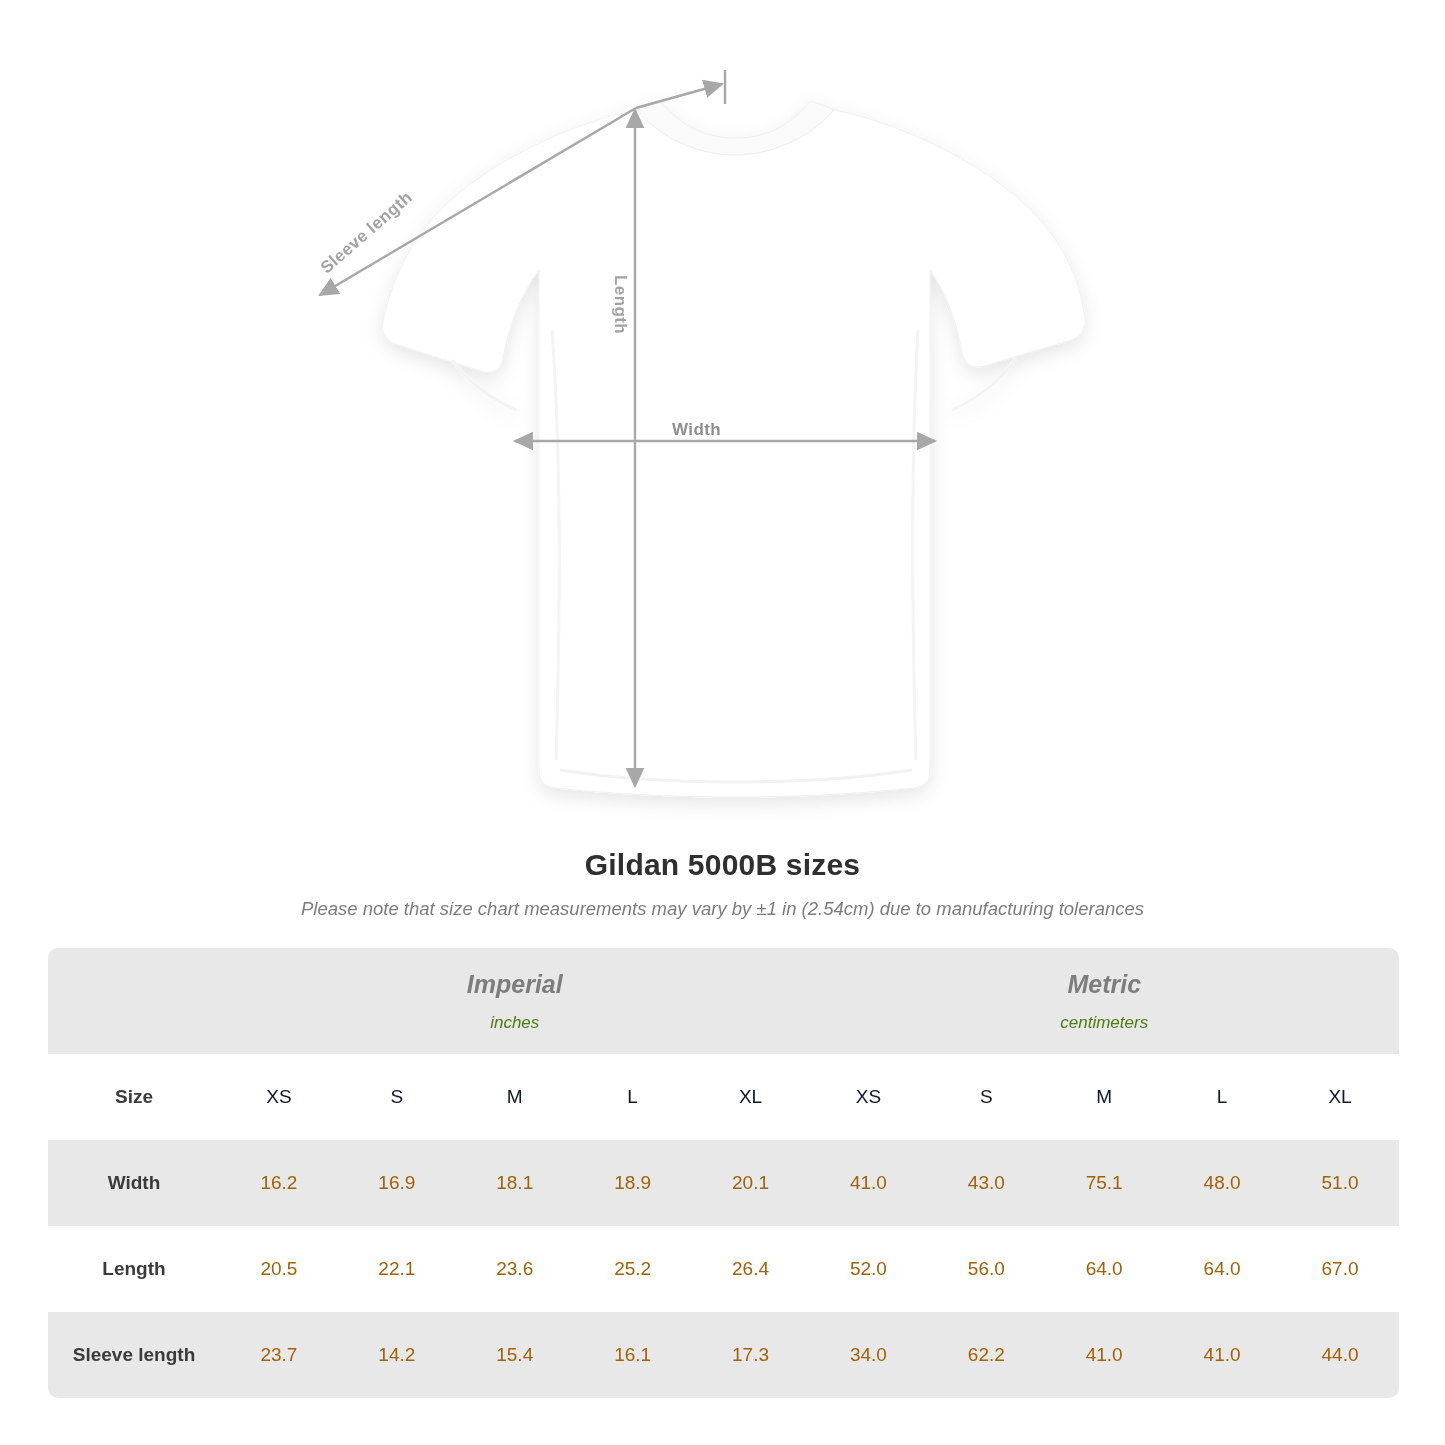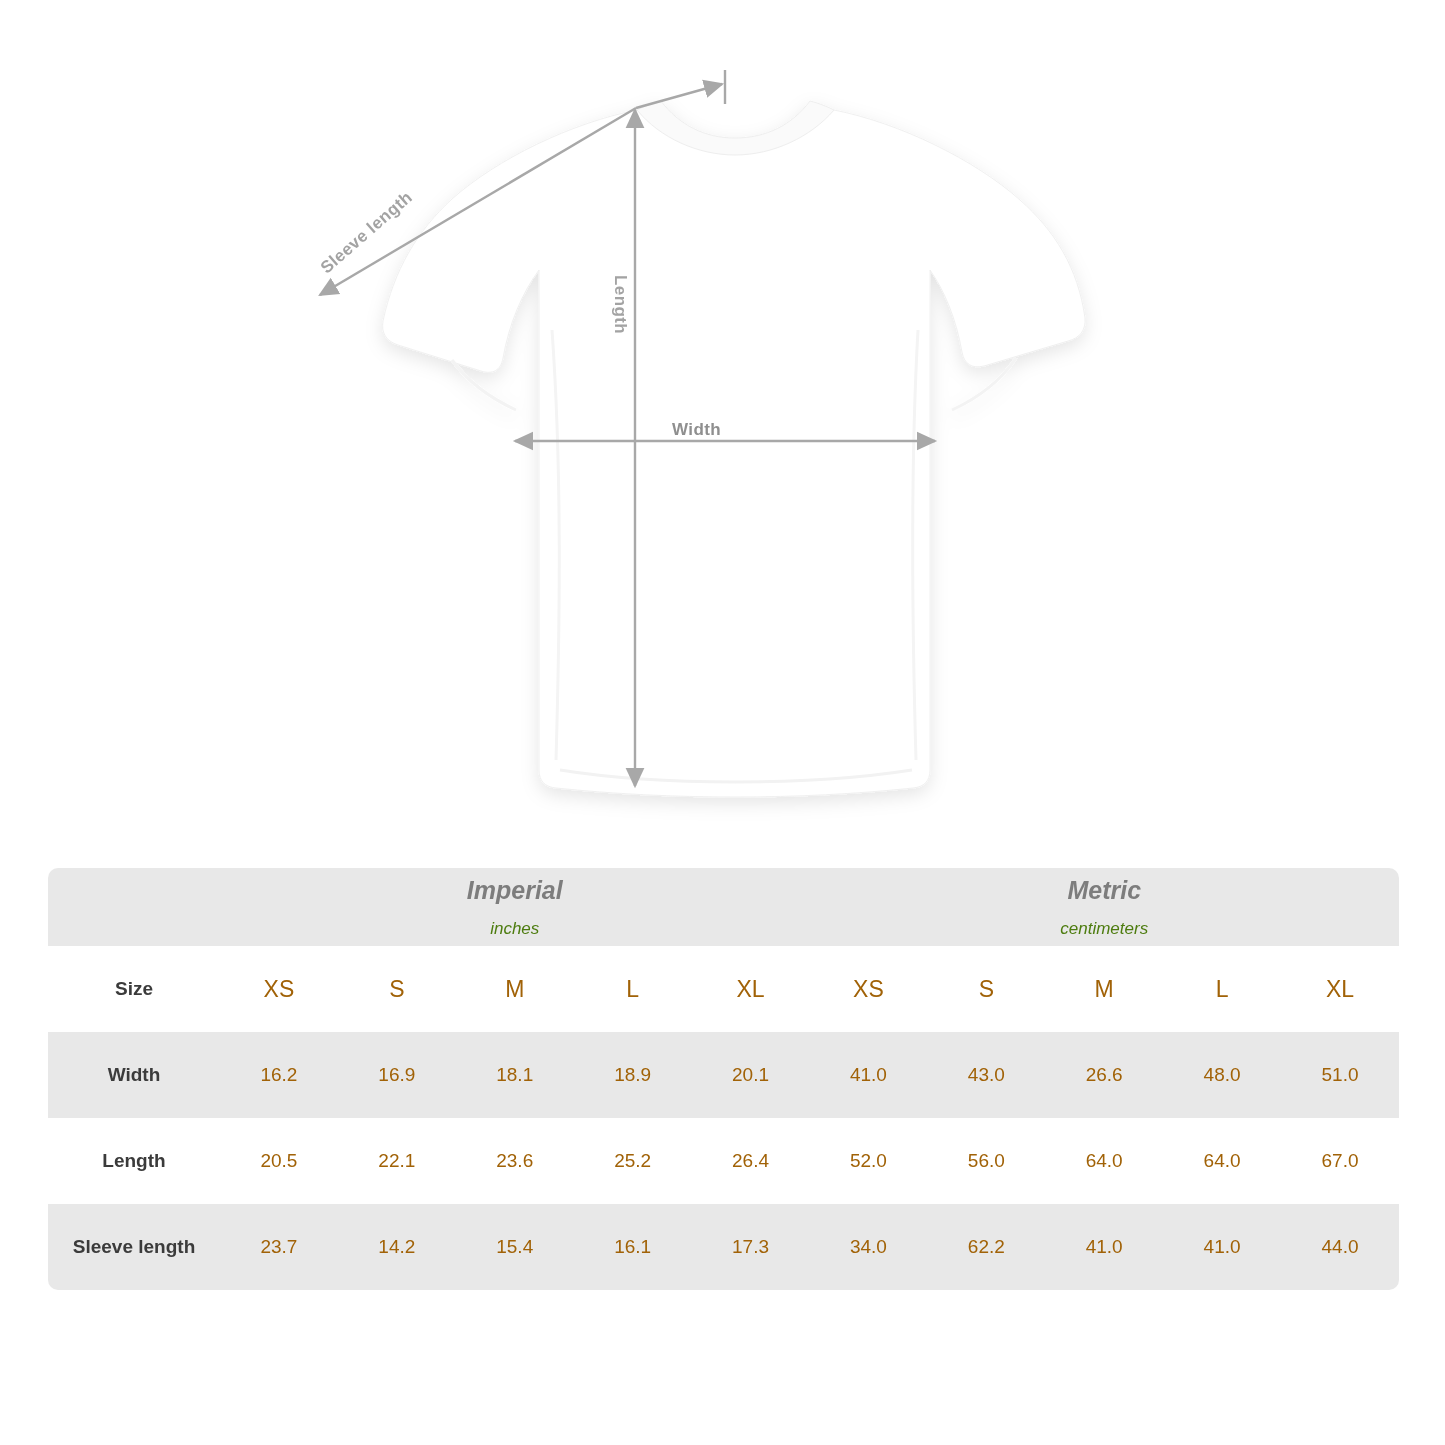--- a/index.html
+++ b/index.html
@@ -85,43 +85,43 @@
     border-collapse: collapse;
     width: 100%;
     table-layout: fixed;
   }
   table.size-table td, table.size-table th {
     text-align: center;
     vertical-align: middle;
   }
   .unit-header td {
     background: #e8e8e8;
-    height: 78px;
+    height: 106px;
     padding: 0;
   }
   .unit-header td.spacer {
     background: #e8e8e8;
   }
   .unit-name {
     font-size: 25px;
     font-style: italic;
     font-weight: bold;
     color: #7d7d7d;
     line-height: 1.25;
   }
   .unit-sub {
     font-size: 17px;
     font-style: italic;
     color: #4d7c0f;
     margin-top: 12px;
   }
   .head-row td {
     height: 84px;
-    font-size: 23px;
-    color: #a16207;
+    font-size: 19px;
+    color: #0f172a;
     background: #ffffff;
   }
   .head-row td.rowlabel {
     font-weight: bold;
     font-size: 19px;
     color: #3b3b3b;
     margin-top: 42px;
   }
   .data-row td {
     height: 84px;
@@ -213,20 +213,24 @@
         <line x1="636" y1="108" x2="722" y2="84" stroke="#a8a8a8" stroke-width="2.4" marker-end="url(#arrHead)"></line>
         <line x1="725" y1="70" x2="725" y2="104" stroke="#a8a8a8" stroke-width="2.4"></line>
       </g>
     </svg>
 
     <div class="dim-label label-width">Width</div>
     <div class="dim-label label-length">Length</div>
     <div class="dim-label label-sleeve">Sleeve length</div>
   </div>
 
+  <div class="title-block">
+    <div class="chart-title">Gildan 5000B sizes</div>
+    <div class="chart-note">Please note that size chart measurements may vary by ±1 in (2.54cm) due to manufacturing tolerances</div>
+  </div>
 
   <div class="table-wrap">
     <table class="size-table">
       <colgroup>
         <col class="col-first">
         <col class="col-cell">
           <col class="col-cell">
           <col class="col-cell">
           <col class="col-cell">
           <col class="col-cell">
@@ -265,21 +269,21 @@
 
         <tr class="data-row row-shade">
           <td class="rowlabel">Width</td>
           <td>16.2</td>
           <td>16.9</td>
           <td>18.1</td>
           <td>18.9</td>
           <td>20.1</td>
           <td>41.0</td>
           <td>43.0</td>
-          <td>26.6</td>
+          <td>75.1</td>
           <td>48.0</td>
           <td>51.0</td>
         </tr>
 
         <tr class="data-row row-plain">
           <td class="rowlabel">Length</td>
           <td>20.5</td>
           <td>22.1</td>
           <td>23.6</td>
           <td>25.2</td>

